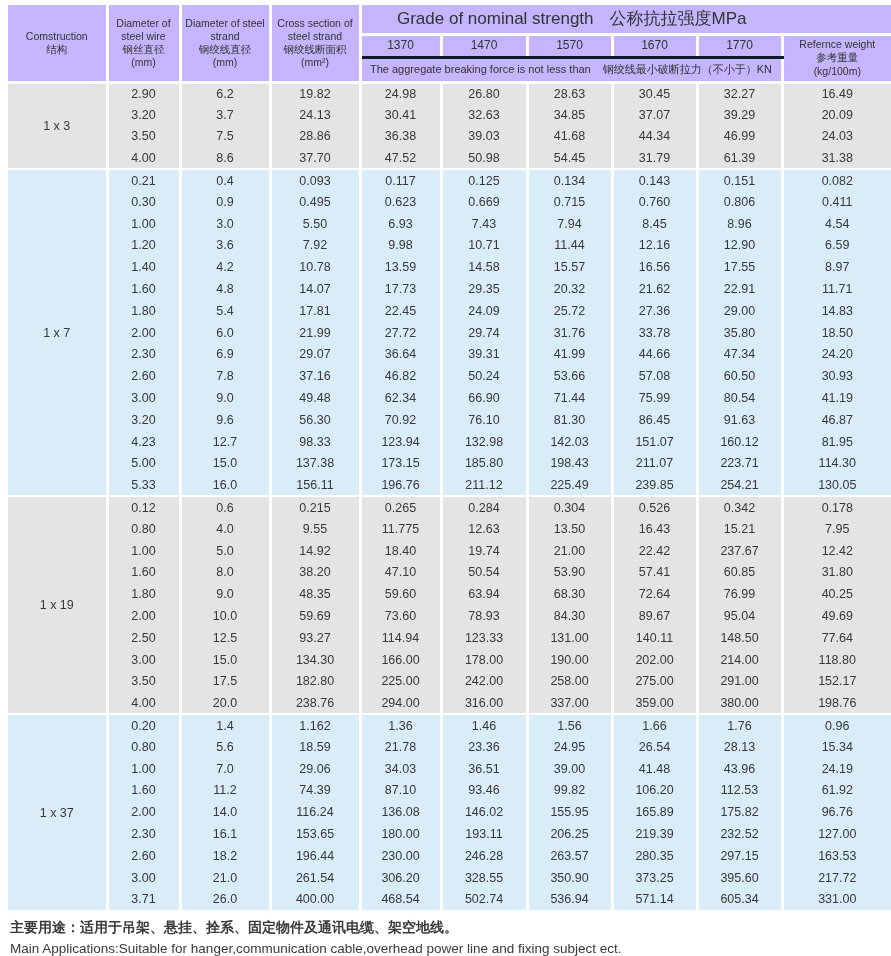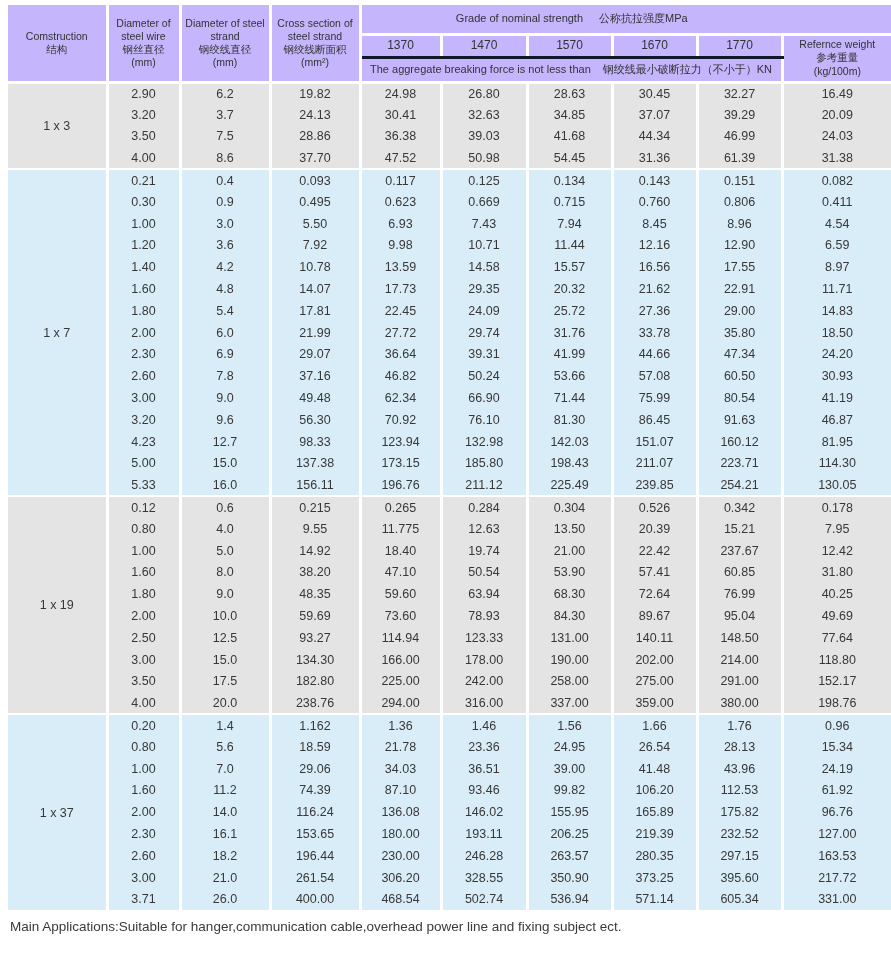--- a/index.html
+++ b/index.html
@@ -34,21 +34,21 @@
     font-size:10.5px;
     font-weight:normal;
     line-height:1.25;
   }
   thead .hdr-line{display:block;}
   
   thead tr.row-a{height:29px;}
   thead tr.row-b{height:23px;}
   thead tr.row-c{height:25px;}
   thead th.span-all{border-bottom:3px solid #fff;}
-  th.grade-title{font-size:11px;border-right:0;margin-left:32px;}
+  th.grade-title{font-size:17px;border-right:0;margin-left:32px;}
   th.grade-title .zh{margin-left:16px;}
   th.grade-ext{border-left:0;}
   th.grade-col{font-size:12px;border-bottom:3px solid #0f172a;}
   th.breaking{font-size:11px;border-bottom:3px solid #fff;}
   th.breaking .zh{margin-left:12px;}
   th.ref-weight{border-left:3px solid #fff;border-bottom:3px solid #fff;}
 
   tbody tr{height:21.8px;}
   tbody td{
     font-size:12.5px;
@@ -165,21 +165,21 @@
           <td>46.99</td>
           <td>24.03</td>
         </tr>
         <tr>
           <td>4.00</td>
           <td>8.6</td>
           <td>37.70</td>
           <td>47.52</td>
           <td>50.98</td>
           <td>54.45</td>
-          <td>31.36</td>
+          <td>31.79</td>
           <td>61.39</td>
           <td>31.38</td>
         </tr>
       </tbody>
       <tbody class="g-blue">
         <tr>
           <td rowspan="15" class="construction-cell">1 x 7</td>
           <td>0.21</td>
           <td>0.4</td>
           <td>0.093</td>
@@ -358,21 +358,21 @@
           <td>0.342</td>
           <td>0.178</td>
         </tr>
         <tr>
           <td>0.80</td>
           <td>4.0</td>
           <td>9.55</td>
           <td>11.775</td>
           <td>12.63</td>
           <td>13.50</td>
-          <td>20.39</td>
+          <td>16.43</td>
           <td>15.21</td>
           <td>7.95</td>
         </tr>
         <tr>
           <td>1.00</td>
           <td>5.0</td>
           <td>14.92</td>
           <td>18.40</td>
           <td>19.74</td>
           <td>21.00</td>
@@ -556,16 +556,17 @@
           <td>502.74</td>
           <td>536.94</td>
           <td>571.14</td>
           <td>605.34</td>
           <td>331.00</td>
         </tr>
       </tbody>
     </table>
 
   <div class="notes">
+    <div class="note-zh">主要用途：适用于吊架、悬挂、拴系、固定物件及通讯电缆、架空地线。</div>
     <div class="note-en">Main Applications:Suitable for hanger,communication cable,overhead power line and fixing subject ect.</div>
   </div>
 
 </div>
 
 </body></html>

